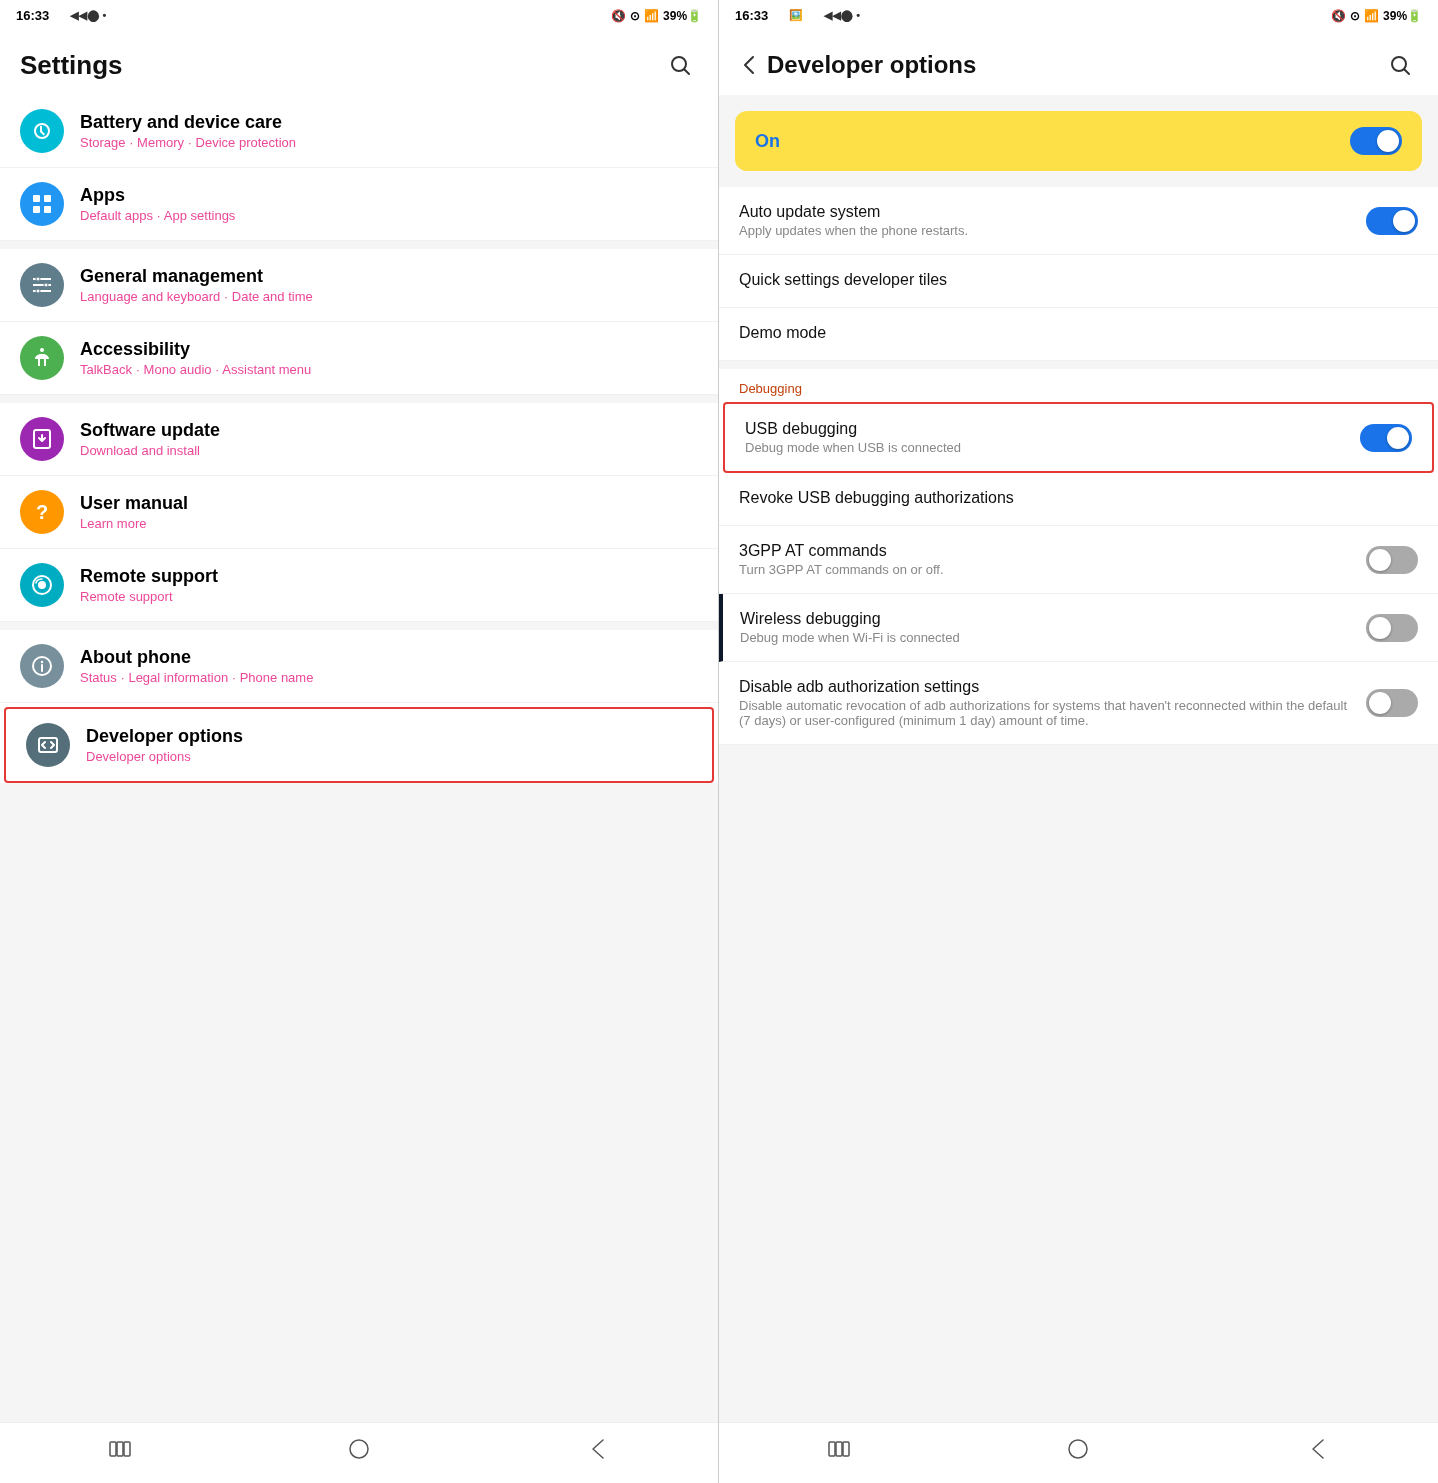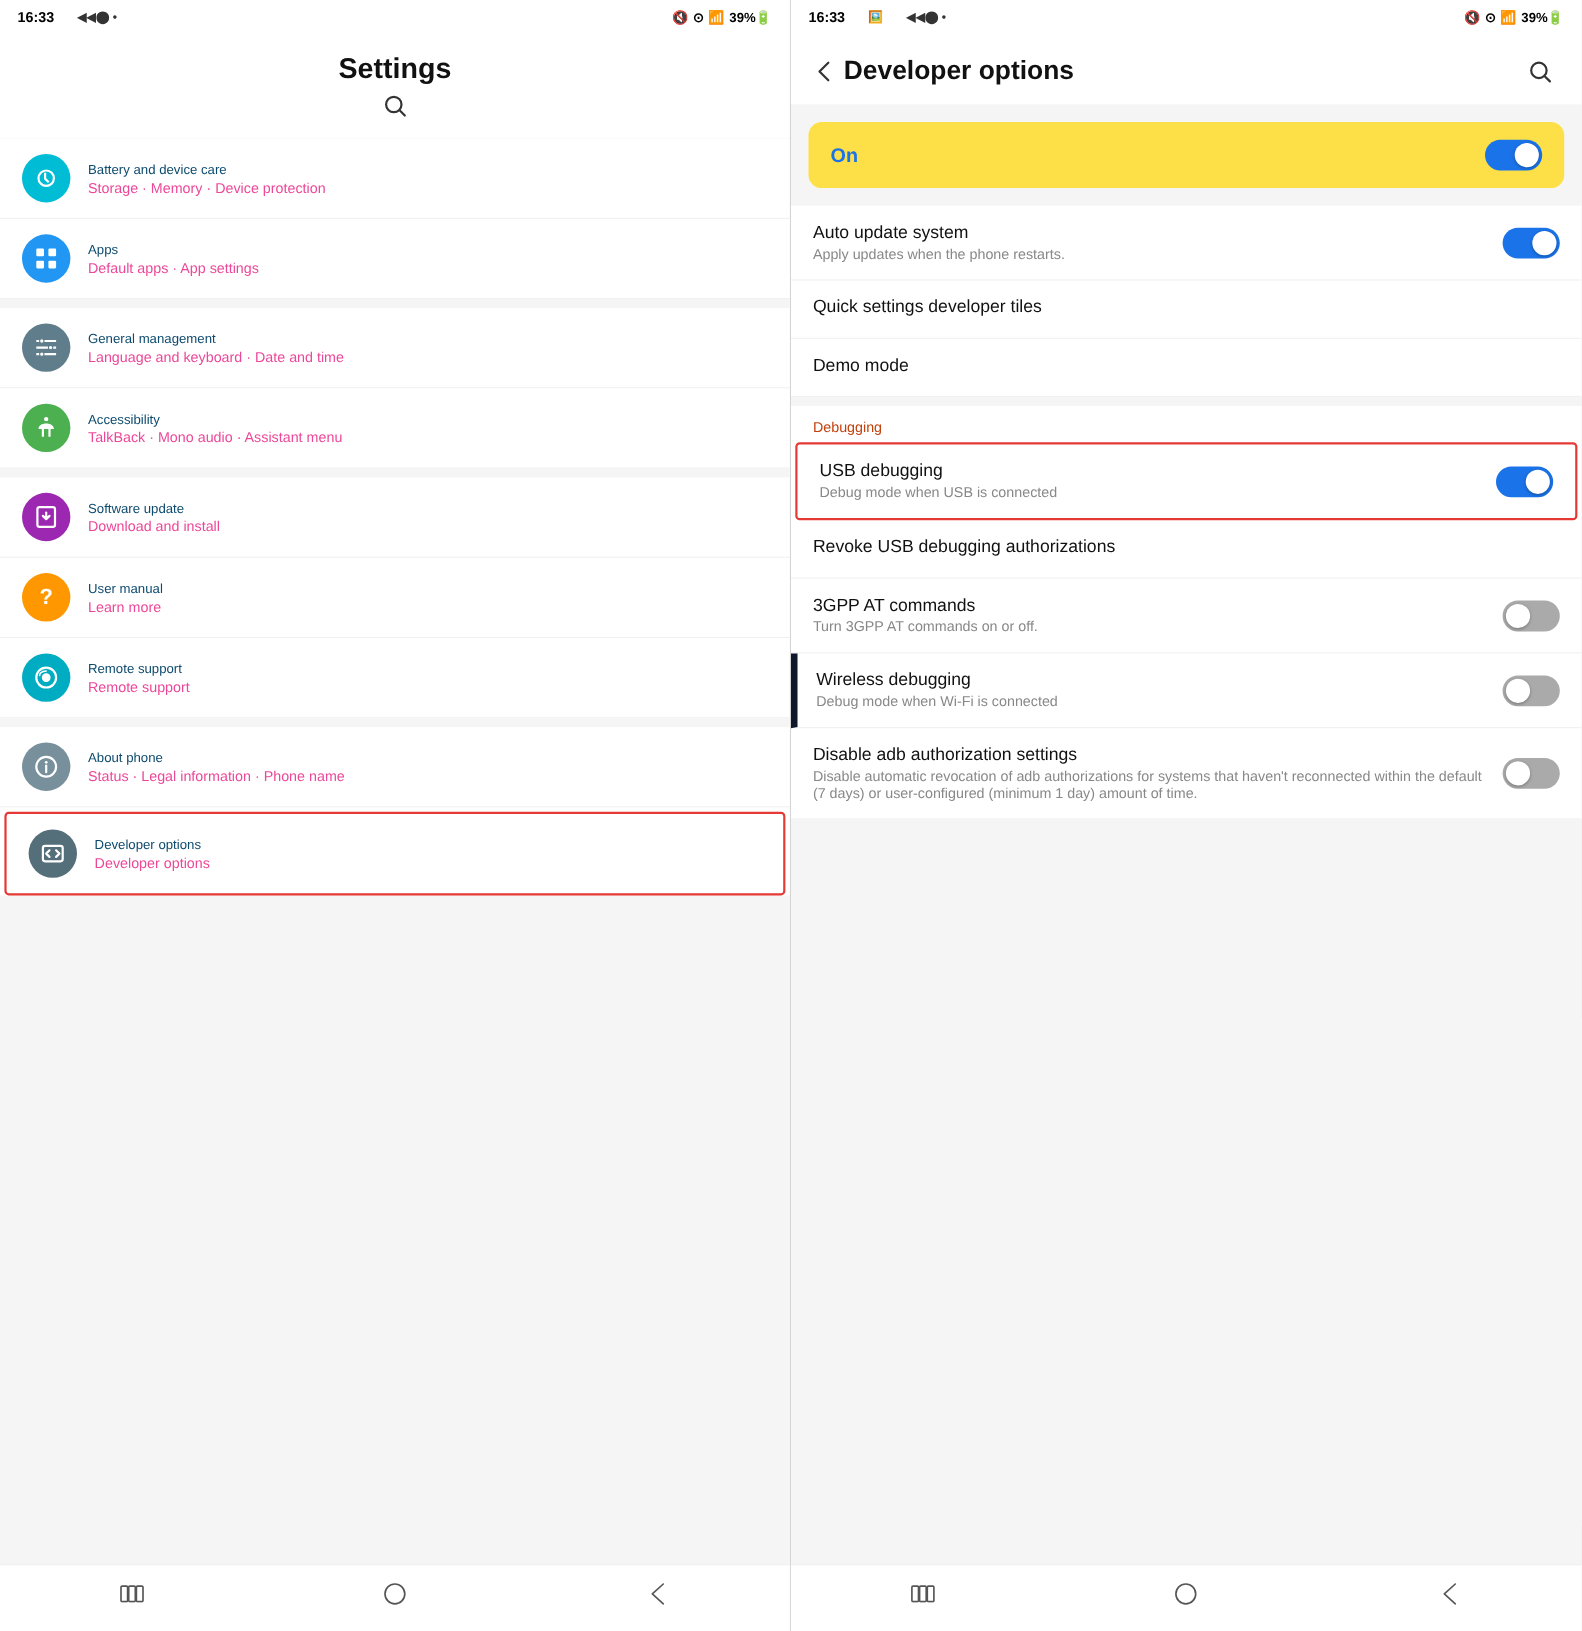--- a/index.html
+++ b/index.html
@@ -31,21 +31,20 @@
 
     .status-left { display: flex; align-items: center; gap: 21px; }
     .status-right { display: flex; align-items: center; gap: 4px; font-size: 12px; }
 
     .screen-header {
       display: flex;
       align-items: center;
       justify-content: space-between;
       padding: 16px 20px 12px;
       background: #fff;
-      flex-direction: column;
     }
 
     .screen-title {
       font-size: 26px;
       font-weight: 700;
       color: #111;
     }
 
     .search-icon-btn {
       width: 36px;
@@ -88,23 +87,23 @@
       border-radius: 50%;
       display: flex;
       align-items: center;
       justify-content: center;
       margin-right: 16px;
       flex-shrink: 0;
     }
 
     .settings-item-text { flex: 1; }
     .settings-item-title {
-      font-size: 12px;
-      font-weight: 400;
-      color: #0c4a6e;
+      font-size: 18px;
+      font-weight: 700;
+      color: #000000;
       margin-bottom: 2px;
     }
     .settings-item-subtitle {
       font-size: 13px;
       color: #ec4899;
     }
 
     .nav-bar {
       display: flex;
       justify-content: space-around;
@@ -525,21 +524,21 @@
       </div>
 
       <div class="dev-item">
         <div class="dev-item-text">
           <div class="dev-item-title">3GPP AT commands</div>
           <div class="dev-item-subtitle">Turn 3GPP AT commands on or off.</div>
         </div>
         <div class="toggle off"></div>
       </div>
 
-      <div class="dev-item" style="border-left: 6px solid #0f172a; padding-left:17px;">
+      <div class="dev-item" style="border-left: 4px solid #0f172a; padding-left:17px;">
         <div class="dev-item-text">
           <div class="dev-item-title">Wireless debugging</div>
           <div class="dev-item-subtitle">Debug mode when Wi-Fi is connected</div>
         </div>
         <div class="toggle off"></div>
       </div>
 
       <div class="dev-item">
         <div class="dev-item-text">
           <div class="dev-item-title">Disable adb authorization settings</div>

